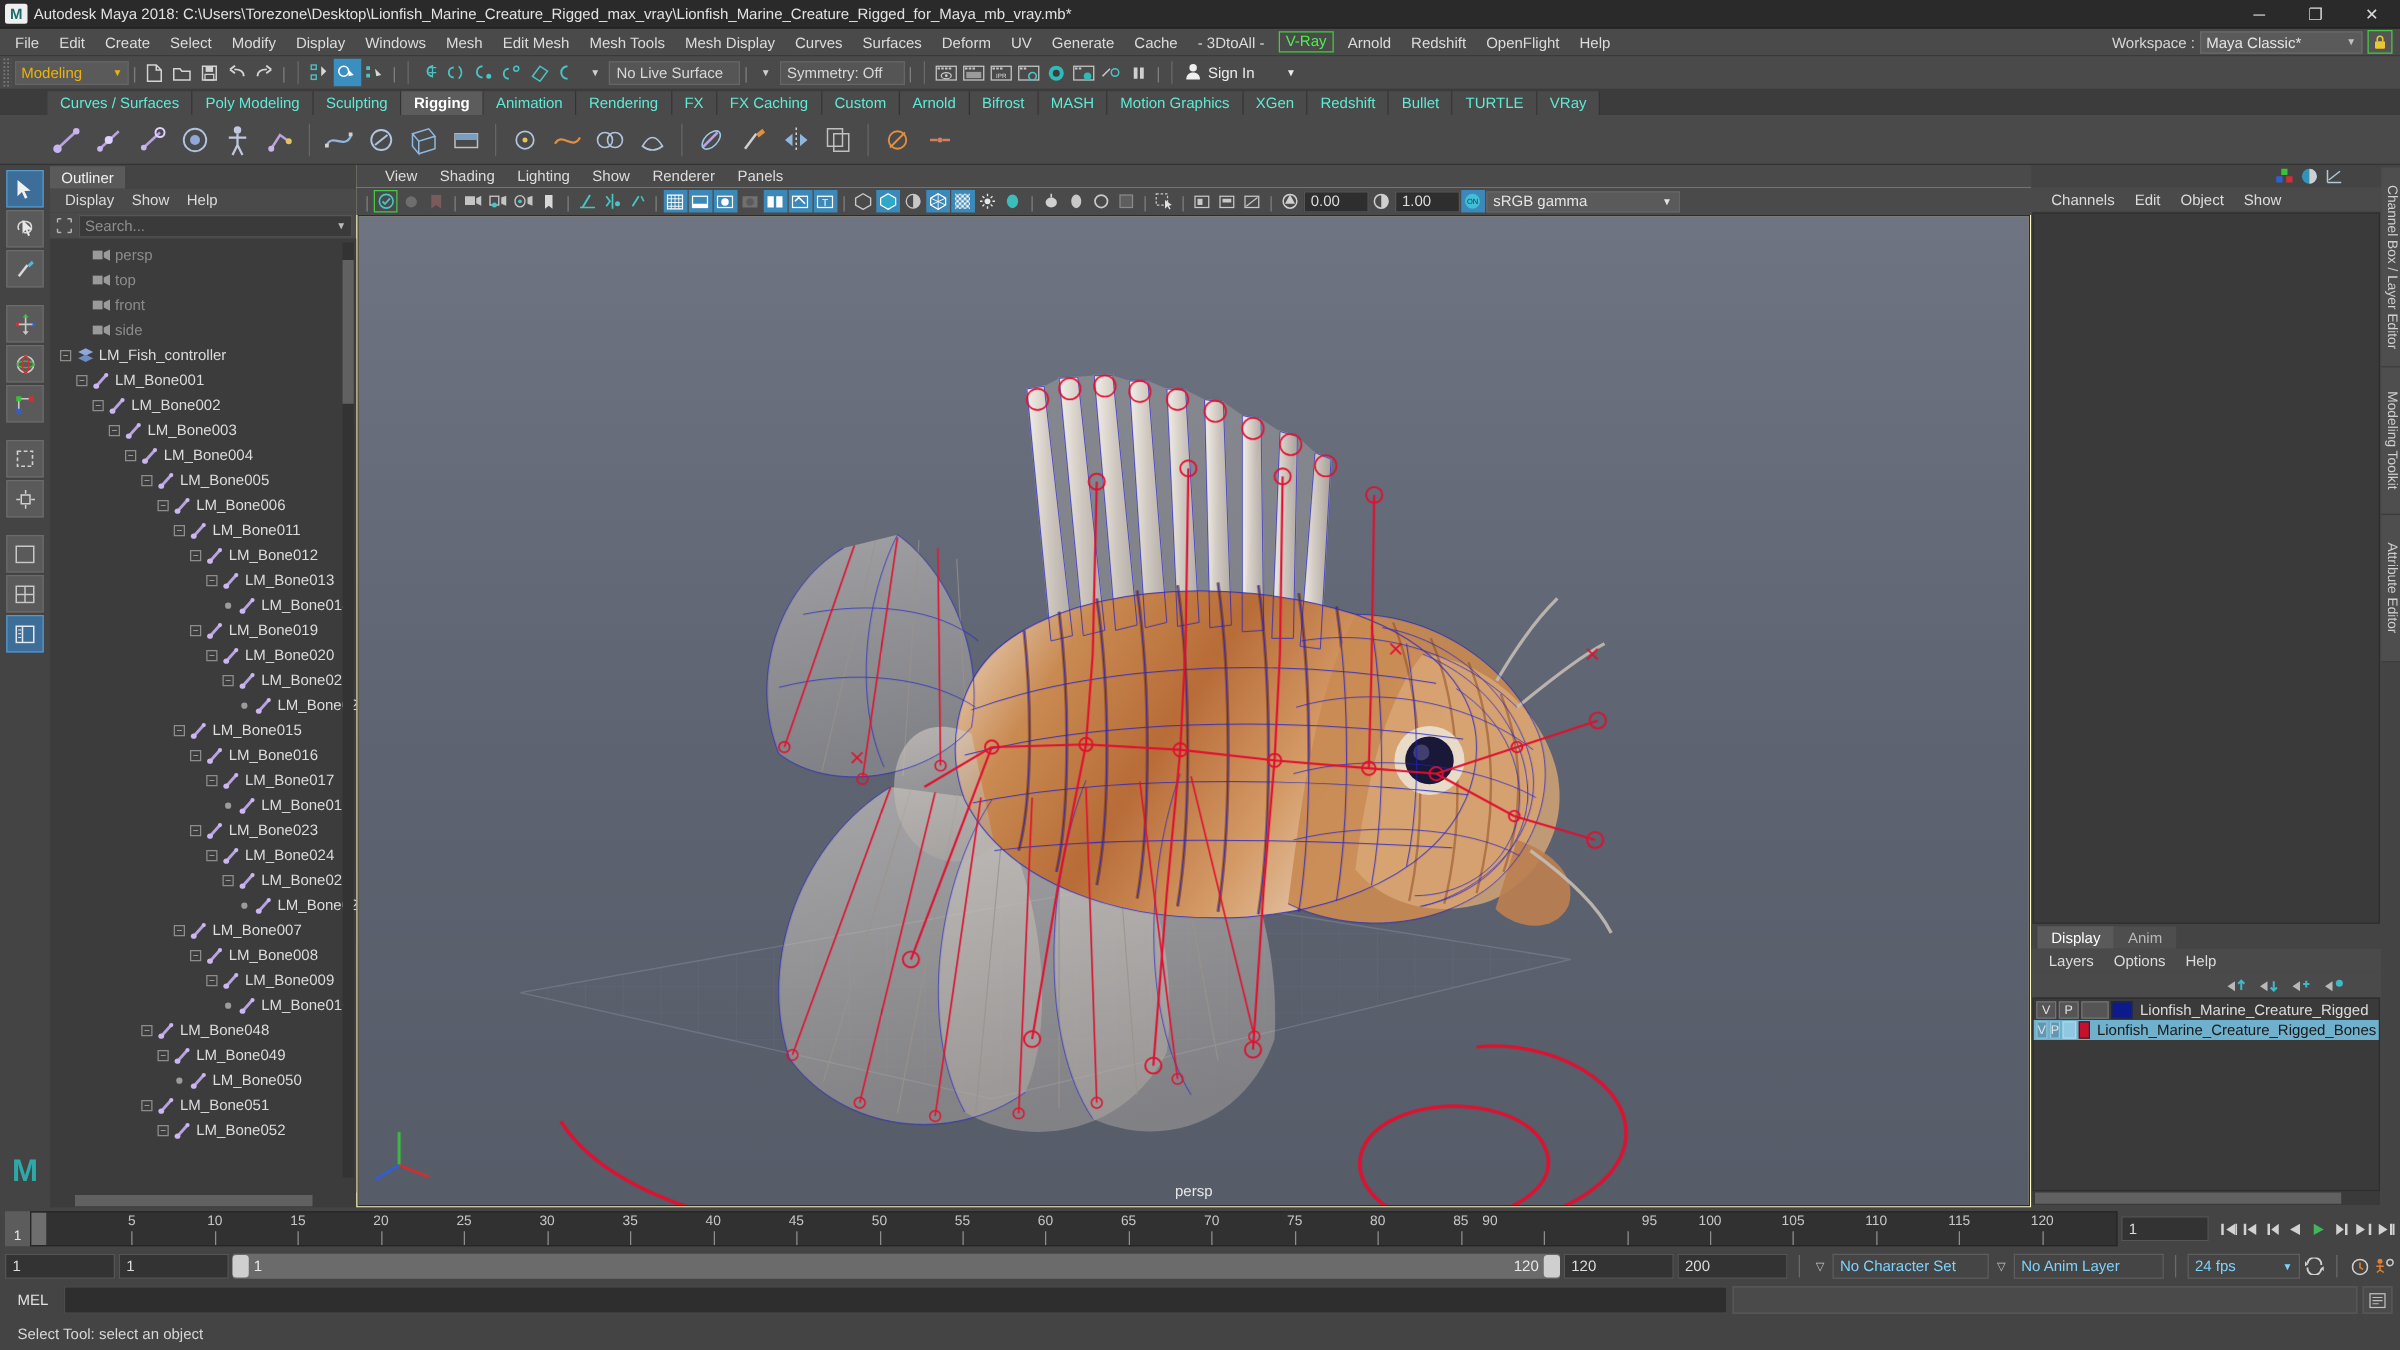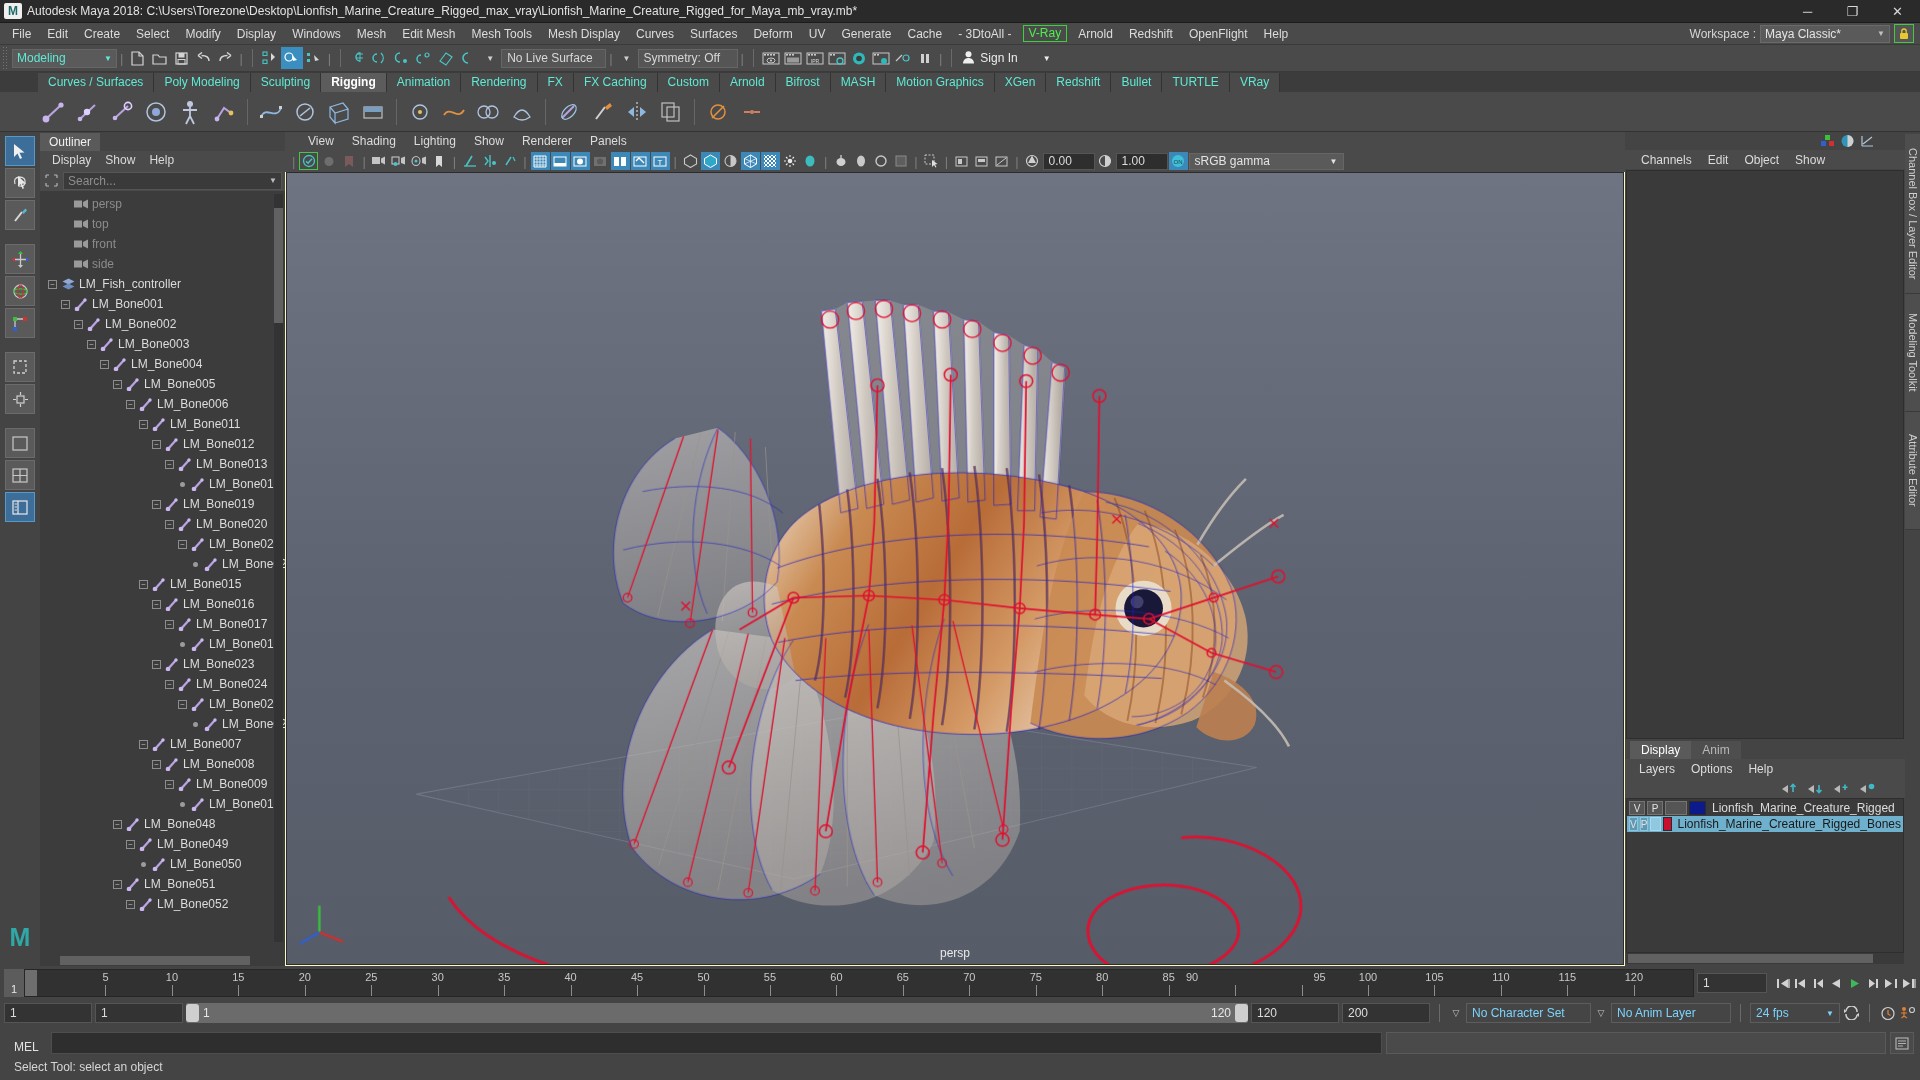--- a/index.html
+++ b/index.html
@@ -52,22 +52,22 @@
   
   .statusline {
     height: 27px; background: #4a4a4a; display: flex; align-items: center;
     flex: 0 0 27px; padding-left: 2px; border-bottom: 1px solid #3a3a3a;
   }
   .gripper { width: 7px; height: 24px; background:
       repeating-linear-gradient(to bottom, #8a8a8a 0 1px, transparent 1px 3px);
       background-size: 2px 3px; background-repeat: repeat; opacity: .55; margin-right: 3px;
       background-image: radial-gradient(#999 30%, transparent 31%); background-size: 3px 3px; }
   .mode-select {
-    width: 105px; height: 19px; background: #5a5a5a; border: 1px solid #666;
-    display: flex; align-items: center; padding: 0 4px; font-size: 12px; color: #5eead4;
+    width: 91px; height: 19px; background: #5a5a5a; border: 1px solid #666;
+    display: flex; align-items: center; padding: 0 4px; font-size: 12px; color: #eab308;
   }
   .mode-select .arw { margin-left: auto; font-size: 8px; }
   .divider { width: 1px; height: 18px; background: #6a6a6a; margin: 0 6px; }
   .sep-brk { color: #7d7d7d; font-size: 13px; margin: 0 3px; }
   .ico {
     width: 22px; height: 22px; display: inline-flex; align-items: center; justify-content: center;
     color: #cfcfcf; font-size: 14px;
   }
   .ico.teal { color: #3fc5c5; }
   .ico.active { background: #3a8fc0; }
@@ -251,21 +251,21 @@
     flex: 1; height: 20px; background: #6b6b6b; position: relative; display: flex;
     align-items: center; border-radius: 2px;
   }
   .rhandle { width: 13px; height: 18px; background: #cfcfcf; border-radius: 3px; }
   .rlabel { font-size: 12px; color: #e8e8e8; padding: 0 4px; }
   .rsel { height: 20px; background: #454545; display: flex; align-items: center; padding: 0 5px; border: 1px solid #5d5d5d; font-size: 12px; color: #7dd3fc; }
   .rsel .arw { margin-left: 6px; font-size: 8px; }
   .tri-btn { width: 14px; text-align: center; font-size: 9px; color: #c4c4c4; }
 
   
-  .cmdline-wrap { flex: 0 0 28px; background: #444; display: flex; align-items: flex-end; gap: 4px; padding: 0 6px; }
+  .cmdline-wrap { flex: 0 0 28px; background: #444; display: flex; align-items: center; gap: 4px; padding: 0 6px; }
   .mel-label { font-size: 12px; color: #e2e2e2; padding: 0 8px; }
   .cmd-input { flex: 1; height: 22px; background: #2e2e2e; border: 1px solid #4d4d4d; }
   .cmd-out { width: 500px; height: 22px; background: #4a4a4a; border: 1px solid #5a5a5a; }
   .cmd-btn { width: 24px; height: 22px; background: #4a4a4a; border: 1px solid #5a5a5a; display: flex; align-items: center; justify-content: center; font-size: 12px; color: #ccc; }
 
   
   .helpline-wrap { flex: 0 0 26px; background: #444; display: flex; align-items: center; padding-left: 14px; }
   .helptext { font-size: 12px; color: #d6d6d6; }
 
   

